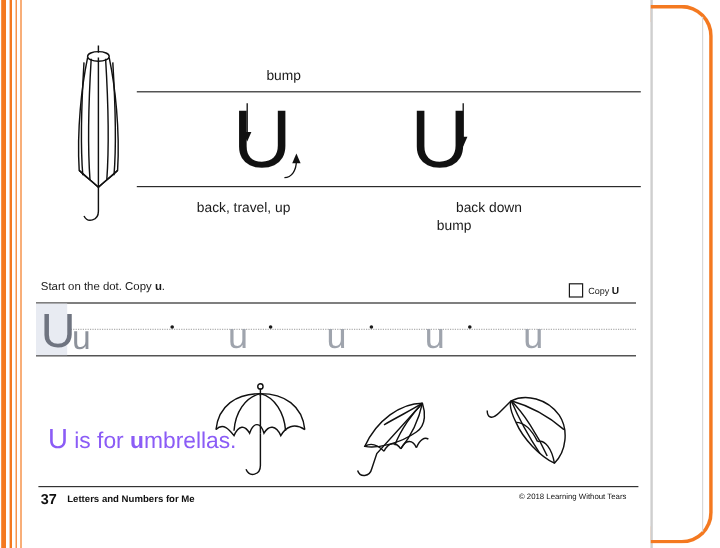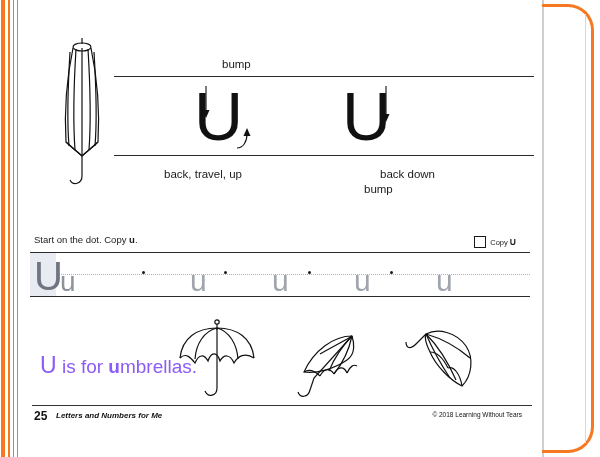--- a/index.html
+++ b/index.html
@@ -222,21 +222,20 @@
     position: absolute;
     left: 10px; top: 4px;
     font-size: 12px;
     font-weight: bold;
     color: #111;
   }
   .book-title {
     position: absolute;
     left: 32px; top: 6px;
     font-size: 8px;
-    font-style: italic;
     font-weight: bold;
     color: #111;
   }
   .copyright {
     position: absolute;
     right: 22px; top: 6px;
     font-size: 6.5px;
     color: #111;
   }
 </style>
@@ -387,19 +386,19 @@
             <path d="M26 34 C34 34 40 42 44 50"></path>
             <path d="M44 50 C50 48 56 56 58 68"></path>
             <path d="M22 16 L12 26 C6 32 2 30 2 24"></path>
           </g>
         </svg>
       </div>
     </div>
 
     <div class="footer">
       <div class="line"></div>
-      <div class="pg-num">25</div>
+      <div class="pg-num">37</div>
       <div class="book-title">Letters and Numbers for Me</div>
       <div class="copyright">© 2018 Learning Without Tears</div>
     </div>
 
   </div>
 </div>
 
 </body></html>

